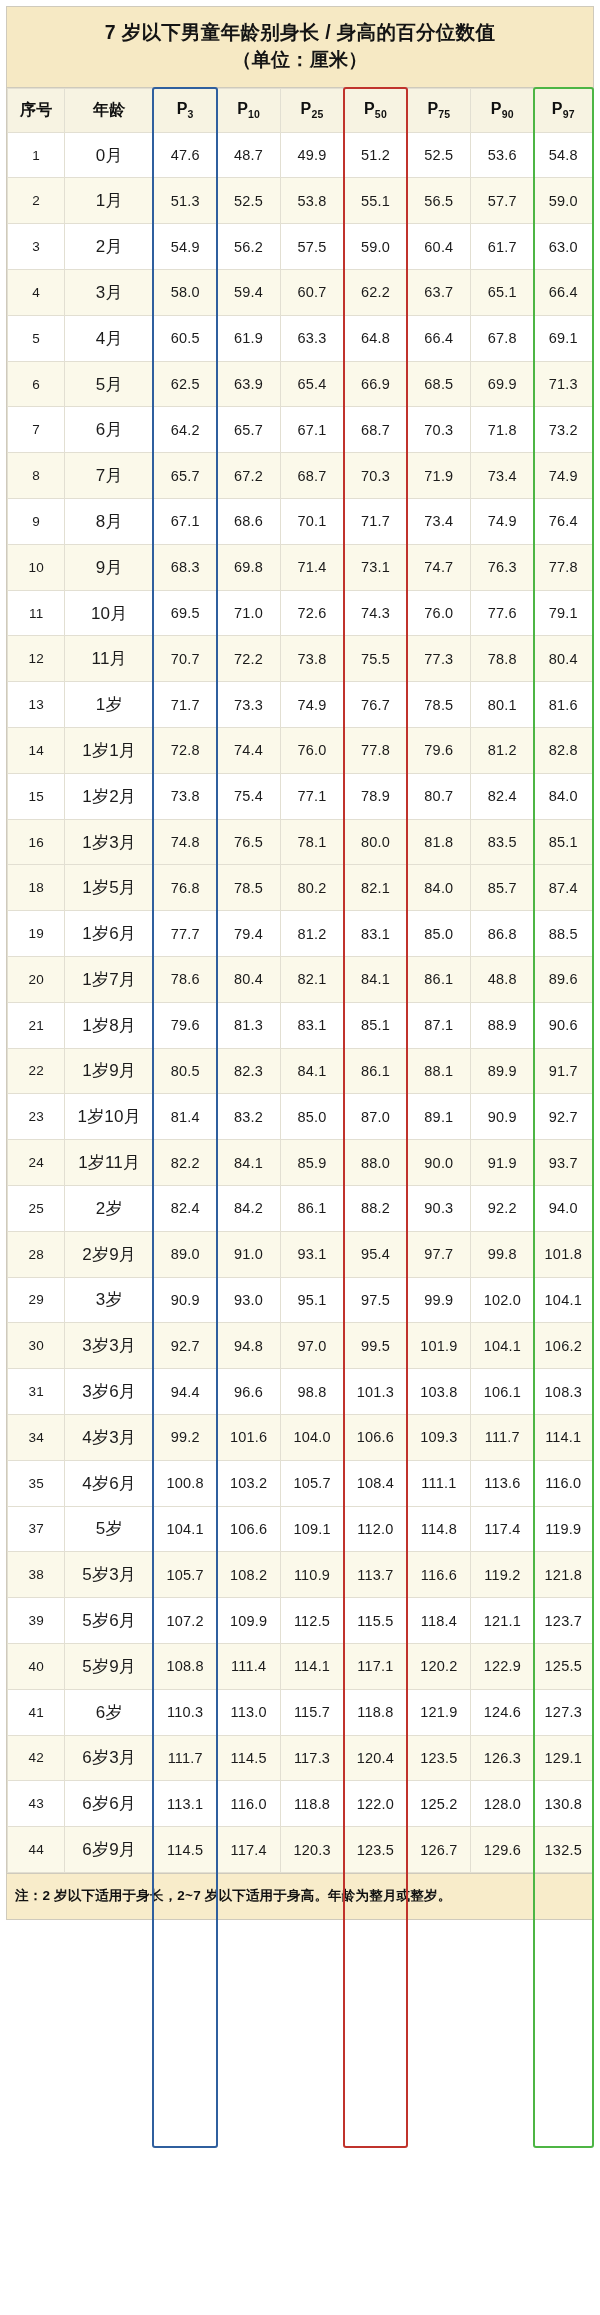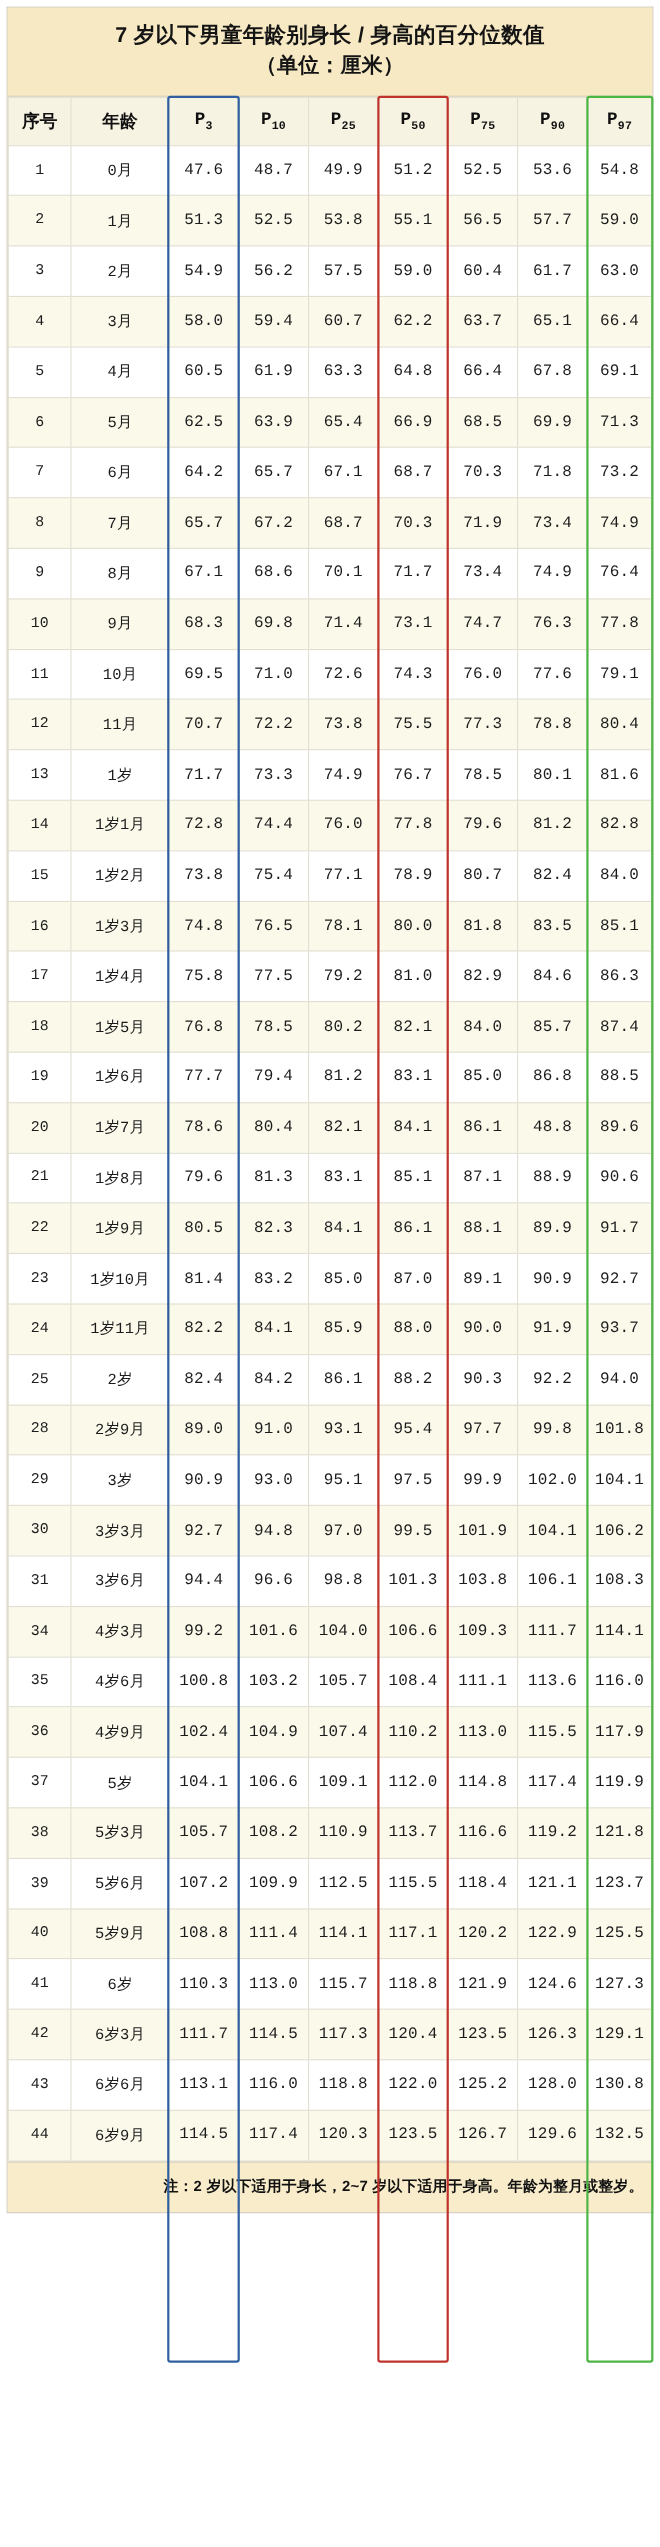--- a/index.html
+++ b/index.html
@@ -43,21 +43,20 @@
     color: #141414;
   }
   .title-line.second { font-size: 19px; }
 
   
   table.grid {
     border-collapse: collapse;
     width: 586px;
     table-layout: fixed;
     font-size: 13.5px;
-    font-family: Liberation Mono, monospace;
   }
   table.grid col.c-idx   { width: 57px; }
   table.grid col.c-age   { width: 88px; }
   table.grid col.c-p     { width: 63px; }
   table.grid col.c-plast { width: 58px; }
 
   table.grid th, table.grid td {
     border: 1px solid #e2dfd2;
     text-align: center;
     vertical-align: middle;
@@ -76,41 +75,41 @@
   }
   table.grid thead th .sub {
     font-size: 10.5px;
     vertical-align: sub;
     font-weight: bold;
   }
   tbody tr.odd  td { background: #ffffff; }
   tbody tr.even td { background: #fbf9ea; }
 
   td.idx { font-size: 13.5px; }
-  td.age { font-size: 14px; letter-spacing: 0.5px;}
+  td.age { font-size: 17px; letter-spacing: 0.5px;}
   td.val { font-size: 14.5px; }
 
   
   .hl {
     position: absolute;
     pointer-events: none;
     border-width: 2px;
     border-style: solid;
     border-radius: 3px;
     background: transparent;
   }
   .hl.blue  { border-color: #2f5f9e; }
   .hl.red   { border-color: #c0332c; }
   .hl.green { border-color: #4db544; }
 
   
   .note {
     background: #f8ecca;
     border-top: 1px solid #cfcabc;
-    text-align: right;
+    text-align: left;
     padding: 13px 8px 14px 8px;
     font-size: 13.5px;
     font-weight: bold;
     color: #111111;
     letter-spacing: 0.2px;
   }
 </style>
 </head>
 <body>
 
@@ -318,31 +317,20 @@
               <td class="idx">16</td>
               <td class="age">1岁3月</td>
               <td class="val">74.8</td>
               <td class="val">76.5</td>
               <td class="val">78.1</td>
               <td class="val">80.0</td>
               <td class="val">81.8</td>
               <td class="val">83.5</td>
               <td class="val">85.1</td>
             </tr>
-            <tr class="odd">
-              <td class="idx">17</td>
-              <td class="age">1岁4月</td>
-              <td class="val">75.8</td>
-              <td class="val">77.5</td>
-              <td class="val">79.2</td>
-              <td class="val">81.0</td>
-              <td class="val">82.9</td>
-              <td class="val">84.6</td>
-              <td class="val">86.3</td>
-            </tr>
             <tr class="even">
               <td class="idx">18</td>
               <td class="age">1岁5月</td>
               <td class="val">76.8</td>
               <td class="val">78.5</td>
               <td class="val">80.2</td>
               <td class="val">82.1</td>
               <td class="val">84.0</td>
               <td class="val">85.7</td>
               <td class="val">87.4</td>
@@ -483,31 +471,20 @@
               <td class="idx">35</td>
               <td class="age">4岁6月</td>
               <td class="val">100.8</td>
               <td class="val">103.2</td>
               <td class="val">105.7</td>
               <td class="val">108.4</td>
               <td class="val">111.1</td>
               <td class="val">113.6</td>
               <td class="val">116.0</td>
             </tr>
-            <tr class="even">
-              <td class="idx">36</td>
-              <td class="age">4岁9月</td>
-              <td class="val">102.4</td>
-              <td class="val">104.9</td>
-              <td class="val">107.4</td>
-              <td class="val">110.2</td>
-              <td class="val">113.0</td>
-              <td class="val">115.5</td>
-              <td class="val">117.9</td>
-            </tr>
             <tr class="odd">
               <td class="idx">37</td>
               <td class="age">5岁</td>
               <td class="val">104.1</td>
               <td class="val">106.6</td>
               <td class="val">109.1</td>
               <td class="val">112.0</td>
               <td class="val">114.8</td>
               <td class="val">117.4</td>
               <td class="val">119.9</td>

